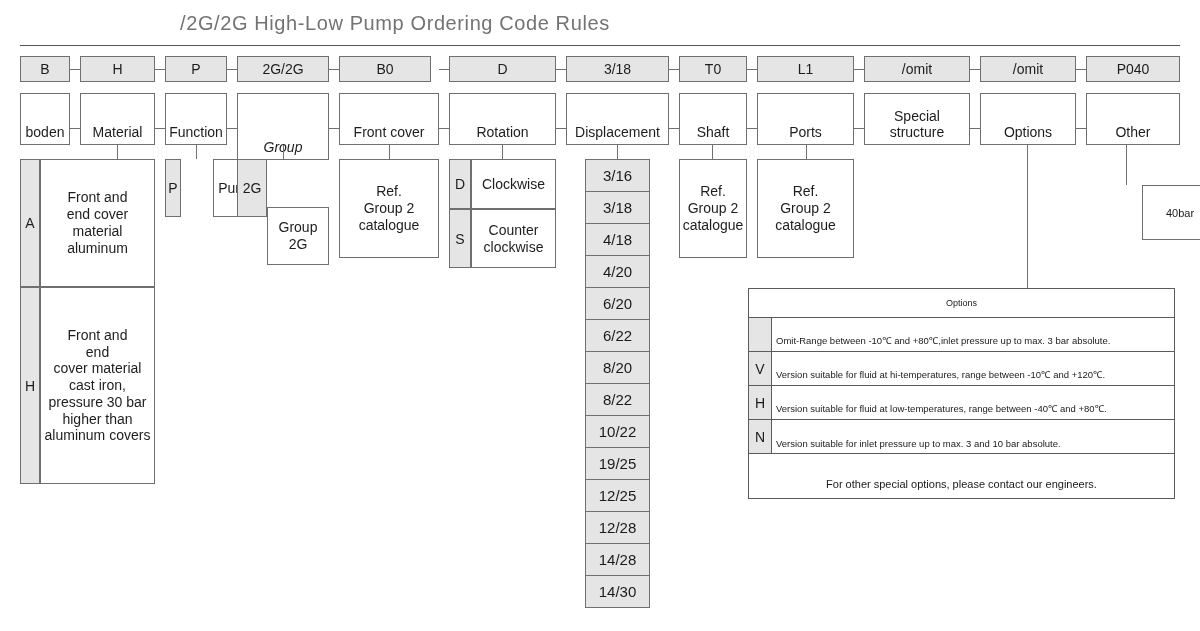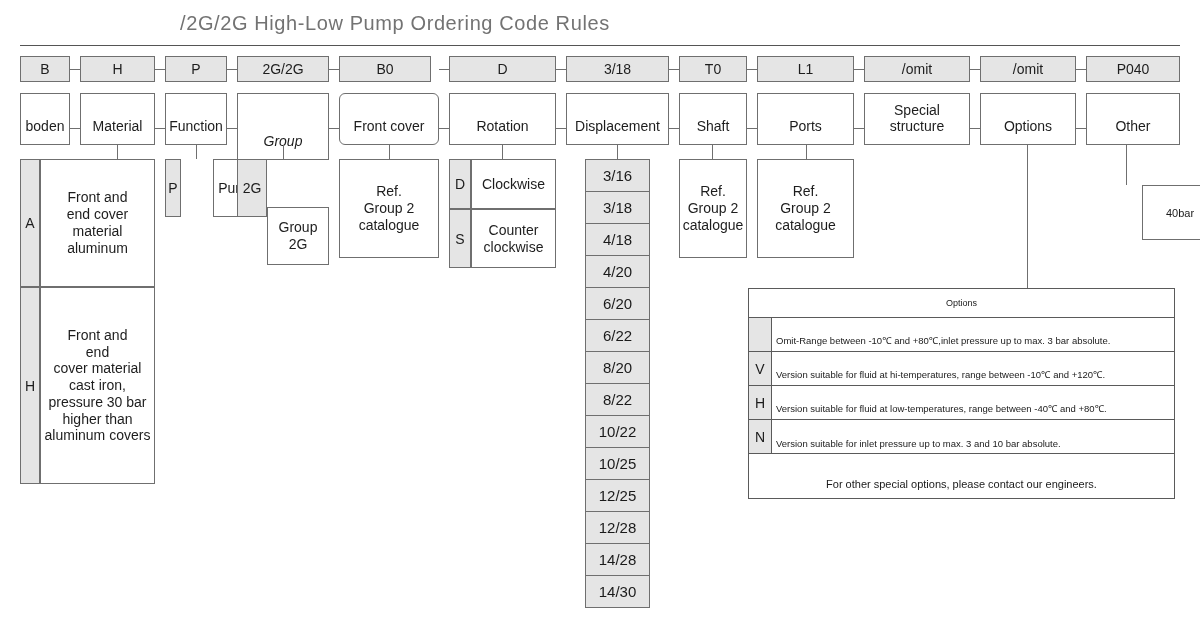--- a/index.html
+++ b/index.html
@@ -38,21 +38,21 @@
     background: #ffffff;
     display: flex;
     align-items: center;
     justify-content: center;
     text-align: center;
     font-size: 14px;
     line-height: 1.18;
     color: #1d1d1d;
   }
   .box.grey { background: #e5e5e5; }
-  .box.bottom { align-items: flex-end; padding-bottom: 9px; }
+  .box.bottom { align-items: flex-end; padding-bottom: 3px; }
 
   
   .ln-h { position: absolute; background: #6f6f6f; height: 1px; }
   .ln-v { position: absolute; background: #6f6f6f; width: 1px; }
 
   
   .codecell {
     border: 1px solid #6f6f6f;
     background: #e5e5e5;
     display: flex; align-items: center; justify-content: center;
@@ -157,21 +157,21 @@
   <div class="abs box grey" style="left:1086px; top:56px; width:94px; height:26px;">P040</div>
 
   <div class="abs box bottom" style="left:20px; top:93px; width:50px; height:52px;">boden</div>
   <div class="abs ln-h" style="left:70px; top:128px; width:10px;"></div>
   <div class="abs box bottom" style="left:80px; top:93px; width:75px; height:52px;">Material</div>
   <div class="abs ln-h" style="left:155px; top:128px; width:10px;"></div>
   <div class="abs box bottom" style="left:165px; top:93px; width:62px; height:52px;">Function</div>
   <div class="abs ln-h" style="left:227px; top:128px; width:10px;"></div>
   <div class="abs box bottom" style="left:237px; top:93px; width:92px; height:67px;font-style:italic;">Group</div>
   <div class="abs ln-h" style="left:329px; top:128px; width:10px;"></div>
-  <div class="abs box bottom" style="left:339px; top:93px; width:100px; height:52px;border-radius:6px;">Front cover</div>
+  <div class="abs box bottom" style="left:339px; top:93px; width:100px; height:52px;">Front cover</div>
   <div class="abs ln-h" style="left:439px; top:128px; width:10px;"></div>
   <div class="abs box bottom" style="left:449px; top:93px; width:107px; height:52px;">Rotation</div>
   <div class="abs ln-h" style="left:556px; top:128px; width:10px;"></div>
   <div class="abs box bottom" style="left:566px; top:93px; width:103px; height:52px;">Displacement</div>
   <div class="abs ln-h" style="left:669px; top:128px; width:10px;"></div>
   <div class="abs box bottom" style="left:679px; top:93px; width:68px; height:52px;">Shaft</div>
   <div class="abs ln-h" style="left:747px; top:128px; width:10px;"></div>
   <div class="abs box bottom" style="left:757px; top:93px; width:97px; height:52px;">Ports</div>
   <div class="abs ln-h" style="left:854px; top:128px; width:10px;"></div>
   <div class="abs box bottom" style="left:864px; top:93px; width:106px; height:52px;">Special structure</div>
@@ -225,21 +225,21 @@
   <div class="abs" style="left:585px; top:159px; width:65px;">
     <div class="disp-cell" style="height:33px; margin-top:0;">3/16</div>
     <div class="disp-cell" style="height:33px;">3/18</div>
     <div class="disp-cell" style="height:33px;">4/18</div>
     <div class="disp-cell" style="height:33px;">4/20</div>
     <div class="disp-cell" style="height:33px;">6/20</div>
     <div class="disp-cell" style="height:33px;">6/22</div>
     <div class="disp-cell" style="height:33px;">8/20</div>
     <div class="disp-cell" style="height:33px;">8/22</div>
     <div class="disp-cell" style="height:33px;">10/22</div>
-    <div class="disp-cell" style="height:33px;">10/25</div>
+    <div class="disp-cell" style="height:33px;">19/25</div>
     <div class="disp-cell" style="height:33px;">12/25</div>
     <div class="disp-cell" style="height:33px;">12/28</div>
     <div class="disp-cell" style="height:33px;">14/28</div>
     <div class="disp-cell" style="height:33px;">14/30</div>
   </div>
 
   <div class="abs txtcell" style="left:679px; top:159px; width:68px; height:99px; white-space:pre-line;">Ref.
 Group 2
 catalogue</div>
 

